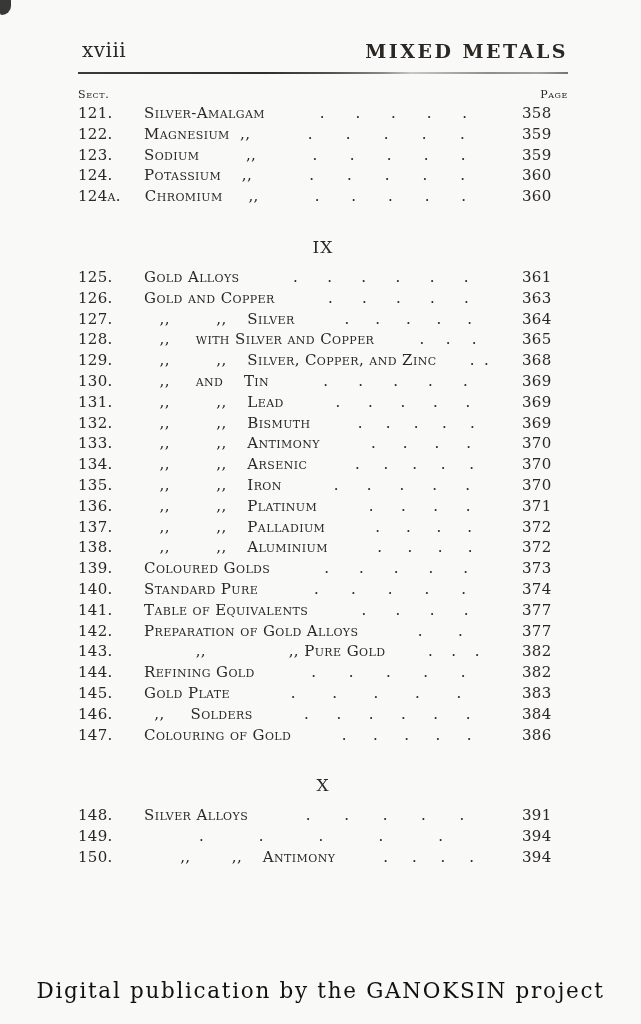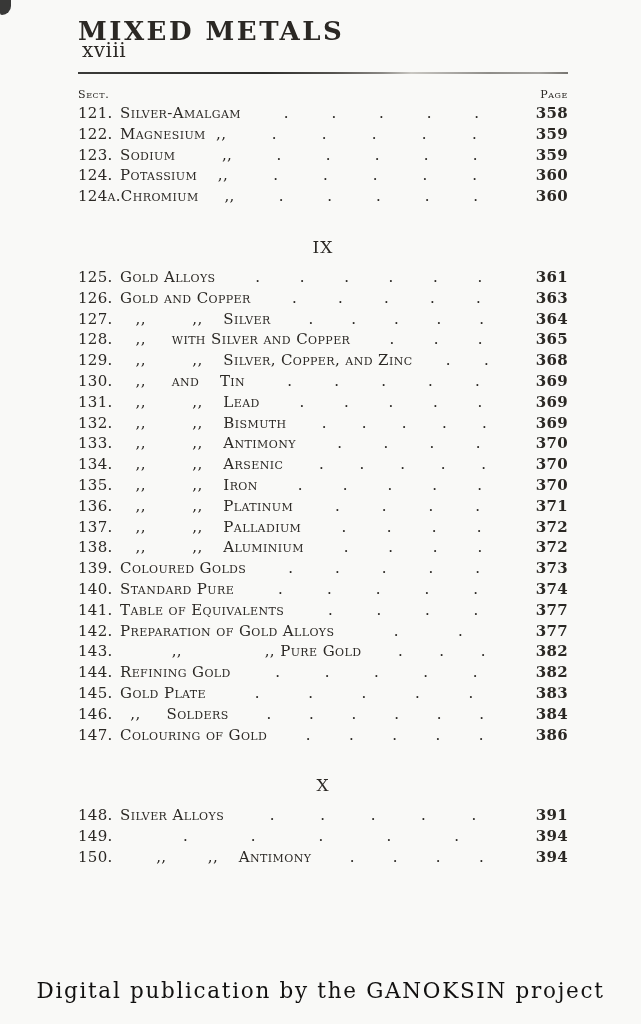--- a/index.html
+++ b/index.html
@@ -16,22 +16,22 @@
     background:#1c1c1c;border-radius:0 0 9px 2px;opacity:.88;
   }
   .header{
     position:absolute;top:36px;left:78px;right:73px;height:26px;
   }
   .folio{
     position:absolute;left:4px;bottom:0;
     font-size:20px;letter-spacing:.5px;
   }
   .running-title{
-    position:absolute;left:0;right:0;bottom:16px;
-    text-align:left;font-size:26px;letter-spacing:2.5px;
+    position:absolute;left:0;right:0;bottom:0;
+    text-align:right;font-size:19px;letter-spacing:2.5px;
     font-weight:bold;
   }
   .rule{
     position:absolute;top:72px;left:78px;right:73px;height:2px;
     background:linear-gradient(to right,
       #3b3b39 0%,#2e2e2c 38%,#55534f 52%,#8a8884 62%,
       #c9c7c2 68%,#b3b1ad 74%,#8f8d89 84%,#a3a19d 94%,#777570 100%);
   }
   .toc{position:absolute;top:88px;left:78px;right:73px;}
   .col-labels{
@@ -39,35 +39,35 @@
     font-variant:small-caps;font-size:11px;letter-spacing:.6px;
     height:15px;
     gap:36px;
   }
   .group-heading{
     text-align:center;font-size:17px;line-height:22px;
     letter-spacing:1px;margin:29px 0 9px 0;
   }
   .row{
     display:flex;align-items:baseline;
-    height:20.8px;line-height:20.8px;font-size:15px;
+    height:20.8px;line-height:20.8px;font-size:15px;gap:24px;
   }
   .sect{
     flex:0 0 42px;white-space:pre;font-variant:small-caps;
     letter-spacing:.3px;
   }
   .title{
     white-space:pre;font-variant:small-caps;letter-spacing:.4px;
   }
   .leader{
     flex:1 1 auto;display:flex;justify-content:space-evenly;
     align-items:baseline;overflow:hidden;
   }
   .dot{font-size:15px;line-height:20.8px;}
-  .pg{flex:0 0 46px;text-align:right;letter-spacing:.3px;font-weight:bold;}
+  .pg{flex:0 0 46px;letter-spacing:.3px;}
   .footer{
     position:absolute;top:962px;left:0;right:0;
     text-align:center;font-size:21.5px;letter-spacing:1.7px;
     color:#121110;
     margin-top:16px;
   }
 </style>
 </head>
 <body>
 

